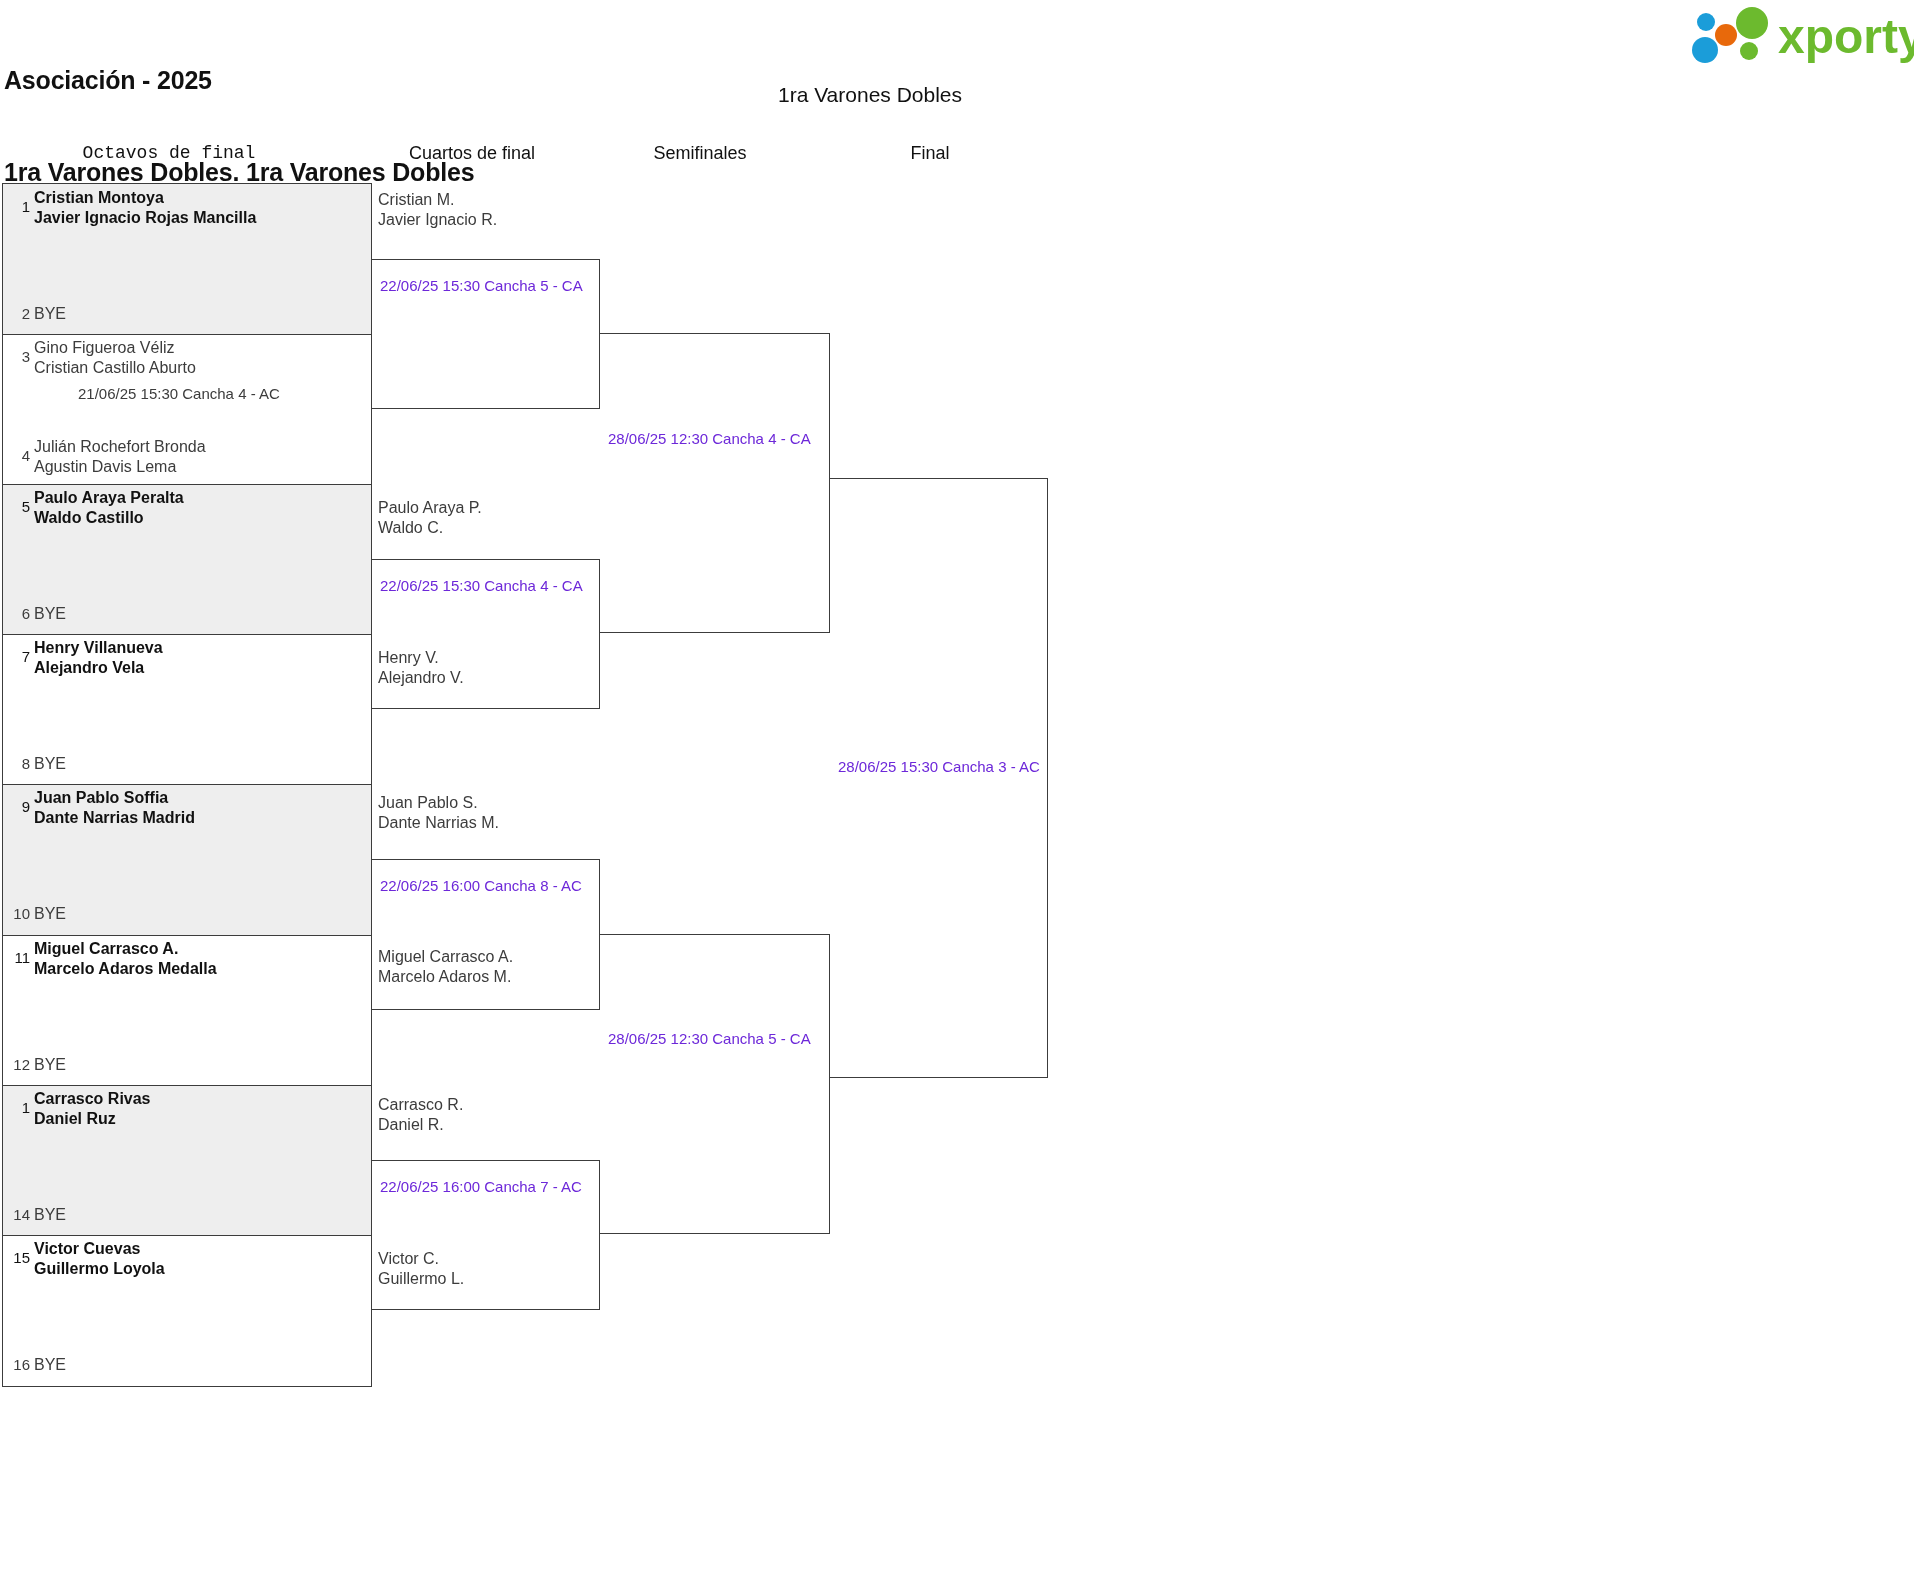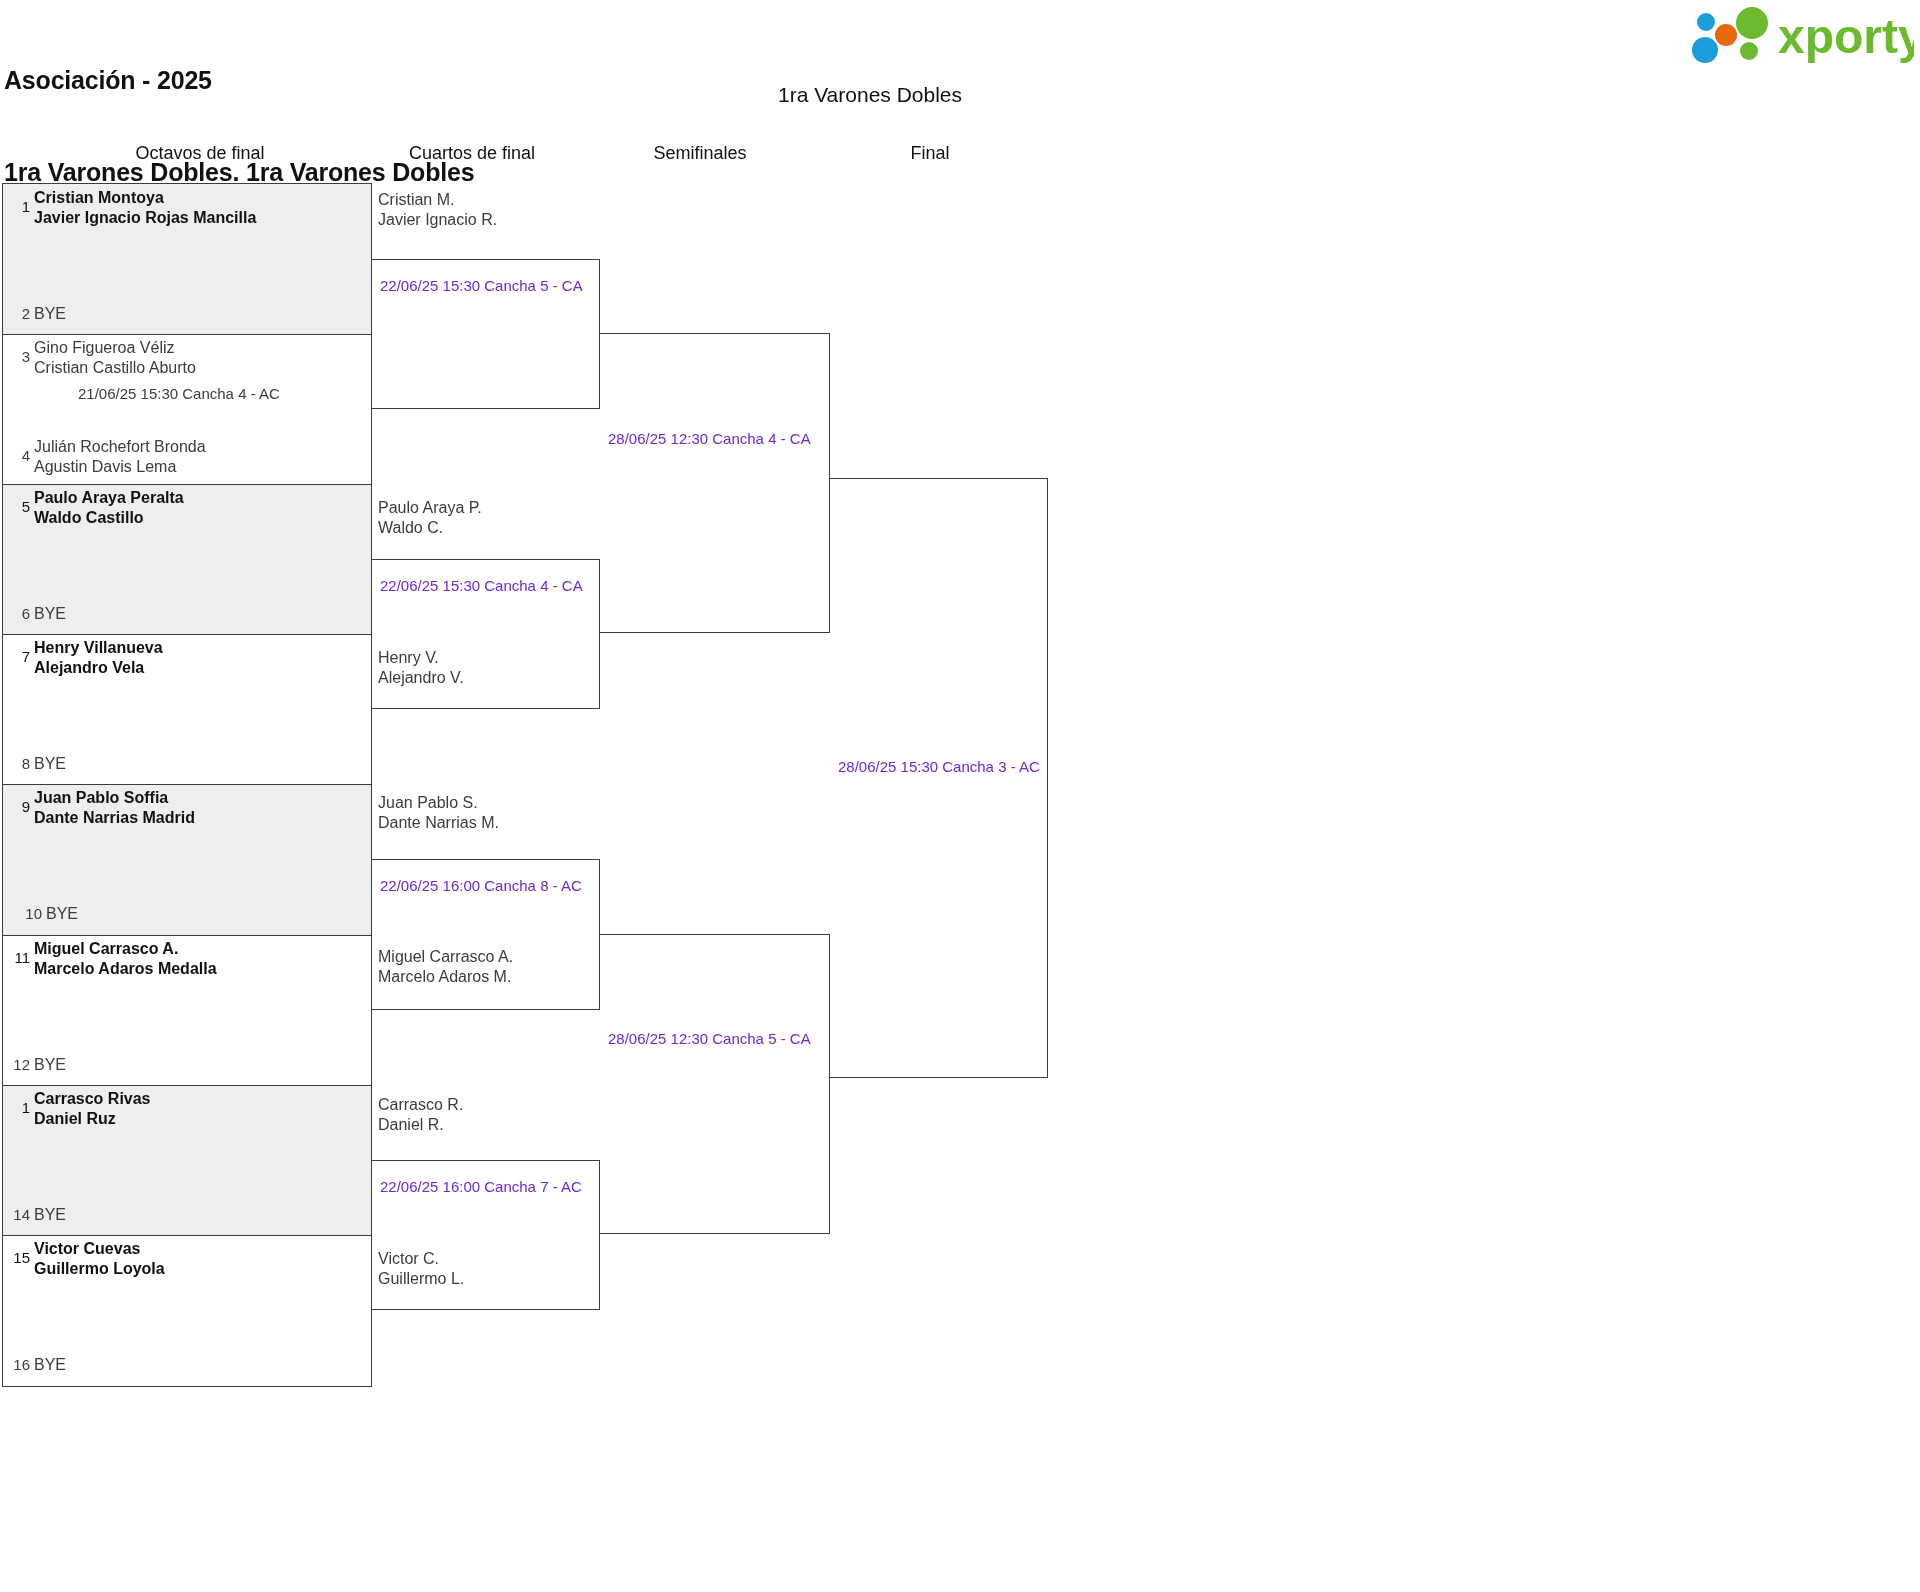--- a/index.html
+++ b/index.html
@@ -174,21 +174,21 @@
     <circle cx="59" cy="47" r="9" fill="#6cba2e"></circle>
 
     <text x="88" y="49" font-family="Liberation Sans, sans-serif" font-size="48" font-weight="bold" fill="#6cba2e">xporty</text>
   </svg>
 </div>
 
 <div id="bracket-title">
   <span>1ra Varones Dobles</span>
 </div>
 
-<div class="round-header" style="left:75px;  width:250px;">Octavos de final</div>
+<div class="round-header" style="left:44px;  width:250px;font-family:Liberation Mono, monospace;">Octavos de final</div>
 <div class="round-header" style="left:362px; width:220px;">Cuartos de final</div>
 <div class="round-header" style="left:600px; width:200px;">Semifinales</div>
 <div class="round-header" style="left:850px; width:160px;">Final</div>
 
 <div id="bracket">
 
   <div class="r1-band shaded" style="top:184px; height:150px;"></div>
   <div class="r1-band" style="top:334px; height:150px;"></div>
   <div class="r1-band shaded" style="top:484px; height:150px;"></div>
   <div class="r1-band" style="top:634px; height:150px;"></div>
@@ -247,21 +247,21 @@
   <div class="seed-cell" style="top:709px;height:75px;">
     <span class="seed-num" style="top:46px;">8</span>
     <span class="players" style="top:45px;">BYE</span>
   </div>
 
   <div class="seed-cell winner" style="top:784px;height:75px;">
     <span class="seed-num" style="top:14px;">9</span>
     <span class="players" style="top:4px;">Juan Pablo Soffia
 Dante Narrias Madrid</span>
   </div>
-  <div class="seed-cell" style="top:859px;height:76px;margin-left:12px;">
+  <div class="seed-cell" style="top:859px;height:76px;">
     <span class="seed-num" style="top:46px;">10</span>
     <span class="players" style="top:45px;">BYE</span>
   </div>
 
   <div class="seed-cell winner" style="top:935px;height:75px;">
     <span class="seed-num" style="top:14px;">11</span>
     <span class="players" style="top:4px;">Miguel Carrasco A.
 Marcelo Adaros Medalla</span>
   </div>
   <div class="seed-cell" style="top:1010px;height:75px;">

